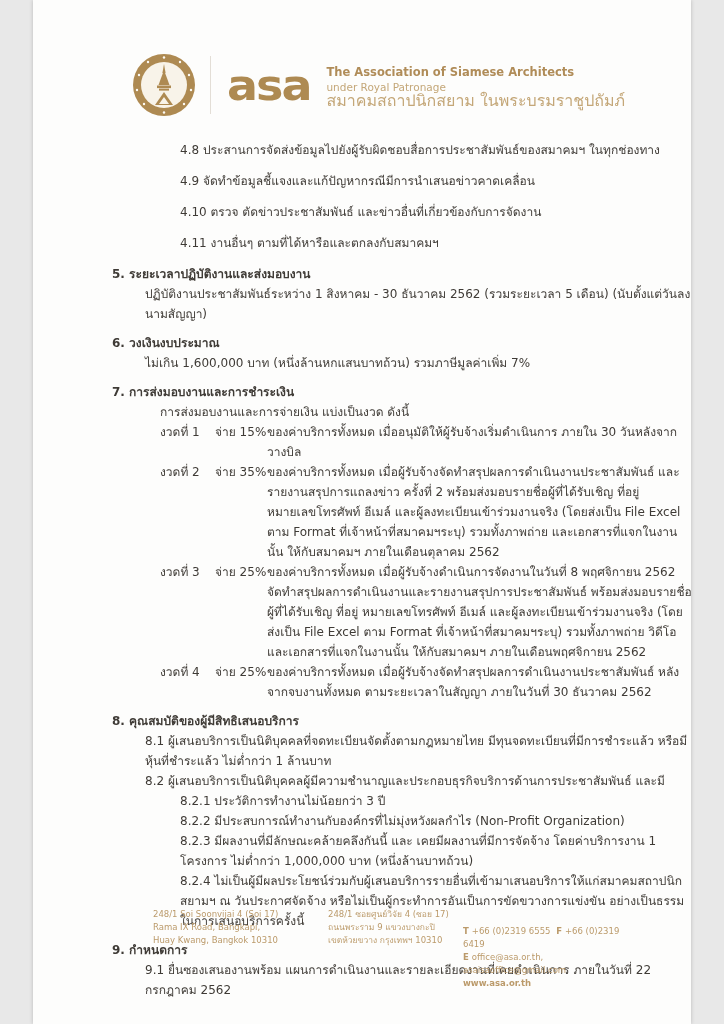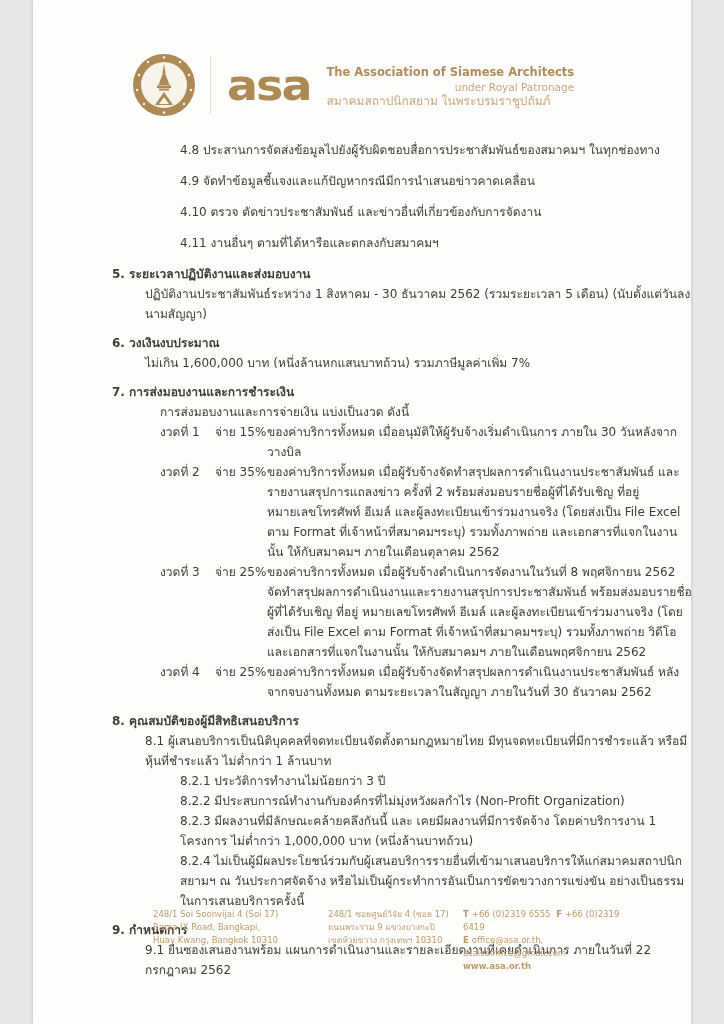--- a/index.html
+++ b/index.html
@@ -24,22 +24,22 @@
     width:1px; height:58px; background:#e3ded6;
     margin:0 16px 0 14px;
   }
   .wordmark {
     font-size:46px; font-weight:800; letter-spacing:-2px;
     color:#ae8a52; line-height:58px;
     transform:scaleY(.92);
   }
   .org-block { margin-left:16px; padding-top:2px; }
   .org-en  { font-size:11.5px; font-weight:bold; color:#b08c58; line-height:15px; }
-  .org-sub { font-size:10.5px; color:#c4a778; line-height:14px;text-align:right; }
-  .org-th  { font-size:12px;   color:#c4a778; line-height:14px; }
+  .org-sub { font-size:10.5px; color:#c4a778; line-height:14px; }
+  .org-th  { font-size:16px;   color:#c4a778; line-height:14px; }
 
   
   .content {
     position:absolute; top:140px; left:79px; width:580px;
     font-size:12px; line-height:20px;
   }
   .s4-item { padding-left:68px; margin-bottom:11px; }
   .sec-title { font-weight:bold; margin-top:9px; }
   .sec-body  { padding-left:33px; }
   .sub-item  { padding-left:33px; }
@@ -54,21 +54,21 @@
 
   
   .footer {
     position:absolute; top:908px; left:120px; right:60px;
     display:flex;
     color:#bb9a6a;
     font-size:8.5px; line-height:13px;
   }
   .footer-col-en { width:175px; flex:0 0 auto; }
   .footer-col-th { width:135px; flex:0 0 auto; }
-  .footer-col-contact { flex:1; }
+  .footer-col-contact { flex:1;margin-top:17px; }
   .f-bold { font-weight:bold; }
   .contact-line span { margin-right:3px; }
 </style>
 </head>
 <body>
 
 <div class="page">
 
   <div class="header">
     <span class="seal">
@@ -138,20 +138,21 @@
       <span class="inst-desc">ของค่าบริการทั้งหมด เมื่อผู้รับจ้างดำเนินการจัดงานในวันที่ 8 พฤศจิกายน 2562 จัดทำสรุปผลการดำเนินงานและรายงานสรุปการประชาสัมพันธ์ พร้อมส่งมอบรายชื่อผู้ที่ได้รับเชิญ ที่อยู่ หมายเลขโทรศัพท์ อีเมล์ และผู้ลงทะเบียนเข้าร่วมงานจริง (โดยส่งเป็น File Excel ตาม Format ที่เจ้าหน้าที่สมาคมฯระบุ) รวมทั้งภาพถ่าย วิดีโอ และเอกสารที่แจกในงานนั้น ให้กับสมาคมฯ ภายในเดือนพฤศจิกายน 2562</span>
     </div>
     <div class="inst-row">
       <span class="inst-label">งวดที่ 4</span>
       <span class="inst-pay">จ่าย 25%</span>
       <span class="inst-desc">ของค่าบริการทั้งหมด เมื่อผู้รับจ้างจัดทำสรุปผลการดำเนินงานประชาสัมพันธ์ หลังจากจบงานทั้งหมด ตามระยะเวลาในสัญญา ภายในวันที่ 30 ธันวาคม 2562</span>
     </div>
 
     <div class="sec-title">8. คุณสมบัติของผู้มีสิทธิเสนอบริการ</div>
     <div class="sub-item">8.1 ผู้เสนอบริการเป็นนิติบุคคลที่จดทะเบียนจัดตั้งตามกฎหมายไทย มีทุนจดทะเบียนที่มีการชำระแล้ว หรือมีหุ้นที่ชำระแล้ว ไม่ต่ำกว่า 1 ล้านบาท</div>
+    <div class="sub-item">8.2 ผู้เสนอบริการเป็นนิติบุคคลผู้มีความชำนาญและประกอบธุรกิจบริการด้านการประชาสัมพันธ์ และมี</div>
     <div class="sub-sub-item">8.2.1 ประวัติการทำงานไม่น้อยกว่า 3 ปี</div>
     <div class="sub-sub-item">8.2.2 มีประสบการณ์ทำงานกับองค์กรที่ไม่มุ่งหวังผลกำไร (Non-Profit Organization)</div>
     <div class="sub-sub-item">8.2.3 มีผลงานที่มีลักษณะคล้ายคลึงกันนี้ และ เคยมีผลงานที่มีการจัดจ้าง โดยค่าบริการงาน 1 โครงการ ไม่ต่ำกว่า 1,000,000 บาท (หนึ่งล้านบาทถ้วน)</div>
     <div class="sub-sub-item">8.2.4 ไม่เป็นผู้มีผลประโยชน์ร่วมกับผู้เสนอบริการรายอื่นที่เข้ามาเสนอบริการให้แก่สมาคมสถาปนิกสยามฯ ณ วันประกาศจัดจ้าง หรือไม่เป็นผู้กระทำการอันเป็นการขัดขวางการแข่งขัน อย่างเป็นธรรมในการเสนอบริการครั้งนี้</div>
 
     <div class="sec-title">9. กำหนดการ</div>
     <div class="sub-item">9.1 ยื่นซองเสนองานพร้อม แผนการดำเนินงานและรายละเอียดงานที่เคยดำเนินการ ภายในวันที่ 22 กรกฎาคม 2562</div>
 
   </div>
 

